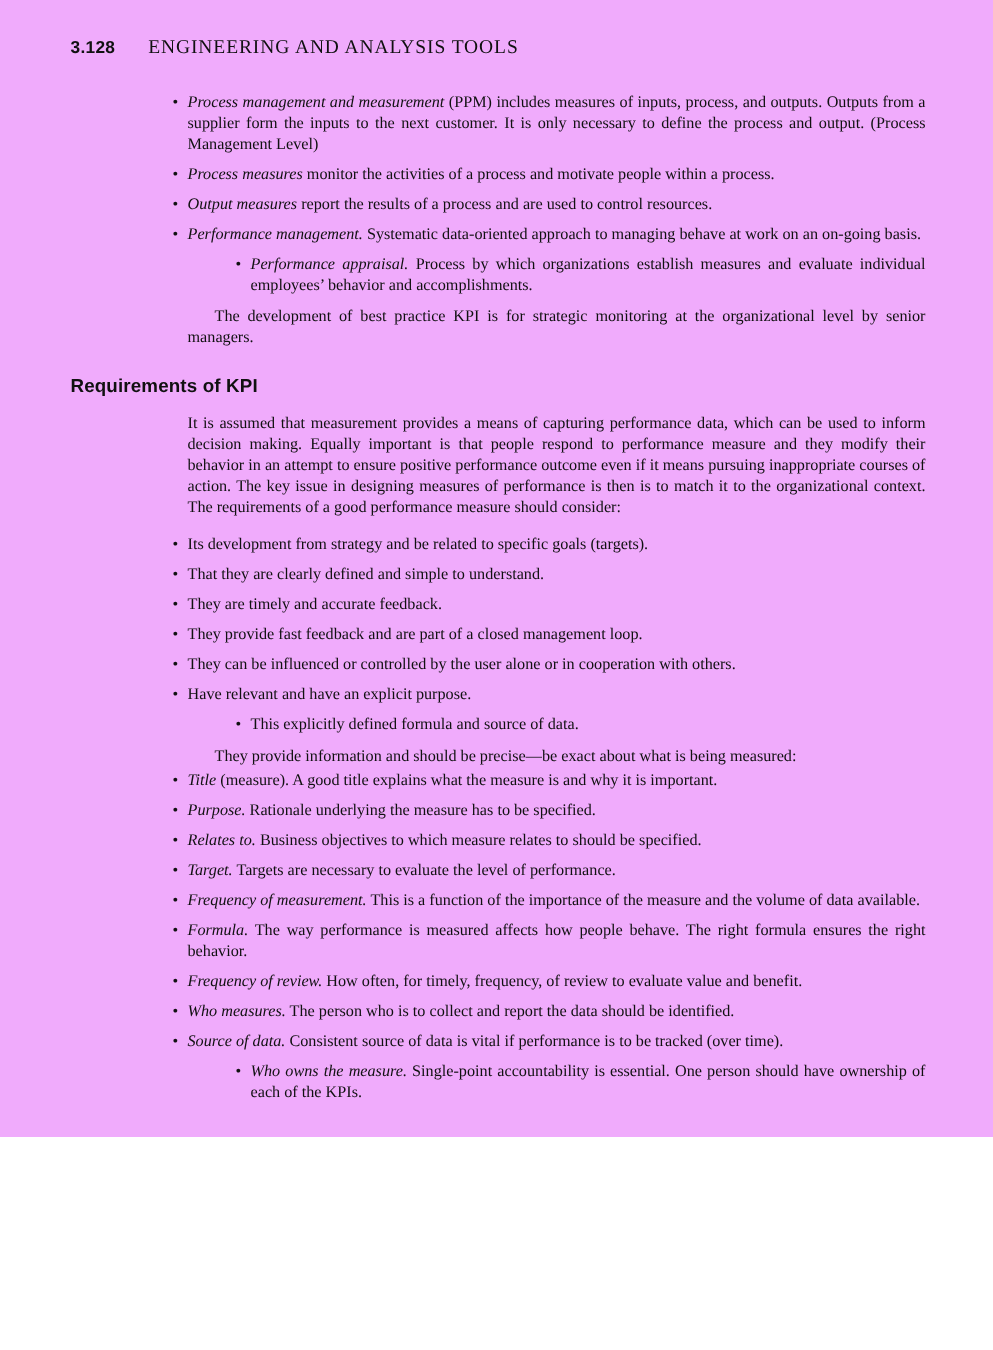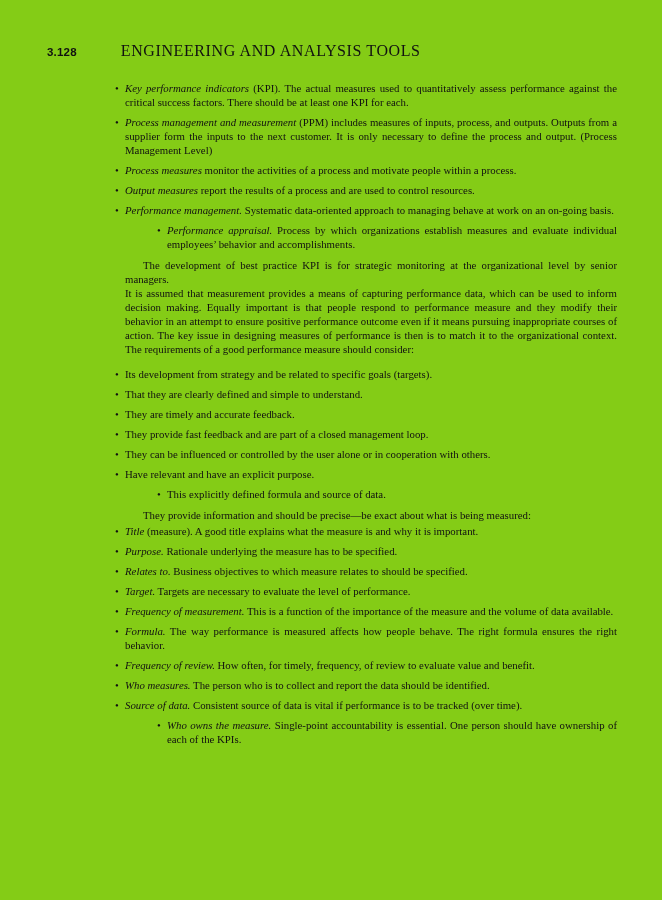--- a/index.html
+++ b/index.html
@@ -3,47 +3,47 @@
 <meta charset="utf-8">
 <style>
   html, body {
     margin: 0;
     padding: 0;
     background: #ffffff;
   }
   .page {
     position: relative;
     width: 662px;
-    height: 900px;
-    background: #84cc16;
+    height: 758px;
+    background: #f0abfc;
     color: #111111;
     font-family: "Liberation Serif", serif;
     font-size: 10.8px;
     line-height: 14px;
     box-sizing: border-box;
-    padding: 44px 45px 0 47px;
+    padding: 24px 45px 0 47px;
     overflow: hidden;
   }
   
   .running-header {
     display: flex;
     align-items: baseline;
     margin-bottom: 22px;
   }
   .folio {
     font-family: "Liberation Sans", sans-serif;
     font-weight: bold;
     font-size: 11.5px;
     letter-spacing: 0.2px;
   }
   .running-title {
     font-family: "Liberation Serif", serif;
-    font-size: 16px;
+    font-size: 13px;
     letter-spacing: 0.6px;
-    margin-left: 44px;
+    margin-left: 22px;
   }
   
   .content {
     margin-left: 78px;   
     width: 492px;
   }
   p {
     margin: 0;
     text-align: justify;
   }
@@ -87,38 +87,38 @@
 
   <div class="running-header">
     <span class="folio">3.128</span>
     <span class="running-title">ENGINEERING AND ANALYSIS TOOLS</span>
   </div>
 
   <div class="content">
 
     <ul class="bullet-list">
 
-        <li><span class="lead">Key performance indicators</span><span> (KPI). The actual measures used to quantitatively assess performance against the critical success factors. There should be at least one KPI for each.</span></li>
 
         <li><span class="lead">Process management and measurement</span><span> (PPM) includes measures of inputs, process, and outputs. Outputs from a supplier form the inputs to the next customer. It is only necessary to define the process and output. (Process Management Level)</span></li>
 
         <li><span class="lead">Process measures</span><span> monitor the activities of a process and motivate people within a process.</span></li>
 
         <li><span class="lead">Output measures</span><span> report the results of a process and are used to control resources.</span></li>
 
 
         <li><span class="lead">Performance management.</span><span> Systematic data-oriented approach to managing behave at work on an on-going basis.</span></li>
 
         <li><span class="lead">Performance appraisal.</span><span> Process by which organizations establish measures and evaluate individual employees’ behavior and accomplishments.</span></li>
       </ul>
 
     <p class="indent-para">The development of best practice KPI is for strategic monitoring at the organizational level by senior managers.</p>
 
   </div>
 
+  <h2 class="section-heading">Requirements of KPI</h2>
 
   <div class="content">
 
     <p class="para2-gap">It is assumed that measurement provides a means of capturing performance data, which can be used to inform decision making. Equally important is that people respond to performance measure and they modify their behavior in an attempt to ensure positive performance outcome even if it means pursuing inappropriate courses of action. The key issue in designing measures of performance is then is to match it to the organizational context. The requirements of a good performance measure should consider:</p>
 
     <ul class="bullet-list">
 
         <li><span>Its development from strategy and be related to specific goals (targets).</span></li>
 
         <li><span>That they are clearly defined and simple to understand.</span></li>

